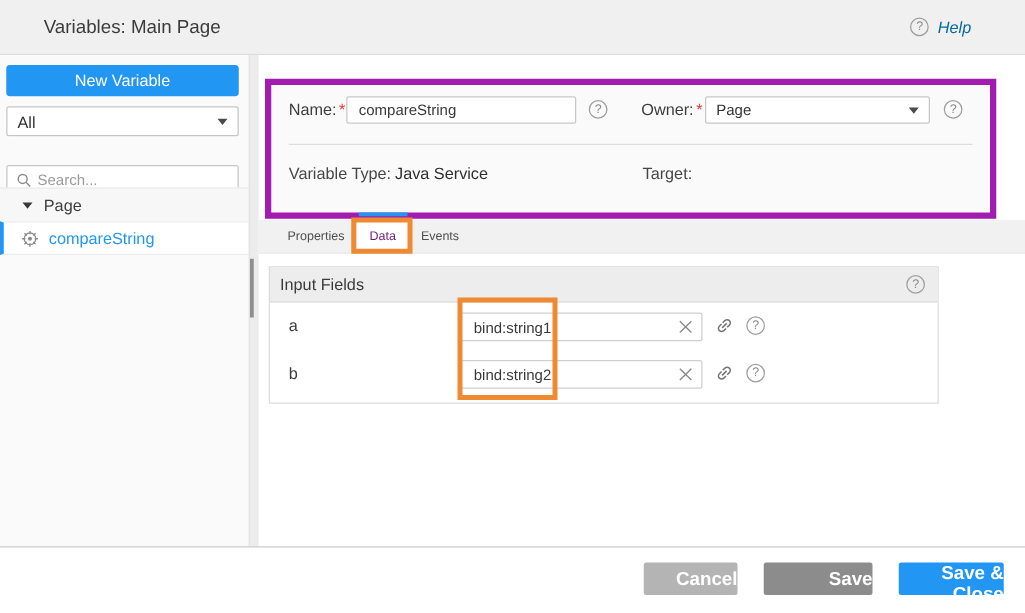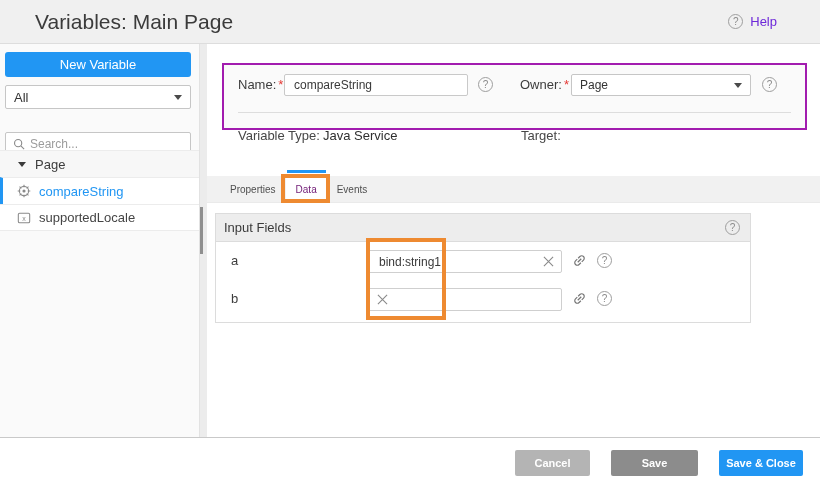--- a/index.html
+++ b/index.html
@@ -6,24 +6,24 @@
   html,body { background:#fff; }
   .app{
     position:relative; width:820px; height:490px; overflow:hidden;
     font-family:"Liberation Sans", sans-serif; background:#fff;
     -webkit-font-smoothing:antialiased;
   }
   
   .topbar{ position:absolute; left:0; top:0; width:820px; height:44px;
     background:#f0f0f0; border-bottom:1px solid #ddd; box-sizing:border-box; }
   .title{ position:absolute; left:35px; top:0; line-height:43px;
-    font-size:21px; color:#3b3b3b; font-weight:500; }
+    font-size:15px; color:#3b3b3b; font-weight:500; }
   .help{ position:absolute; right:43px; top:0; height:43px; display:flex;
     align-items:center; gap:7px; cursor:pointer; }
-  .help-label{ font-size:13px; color:#6d28d9; }
+  .help-label{ font-size:13px; color:#0369a1;font-style:italic; }
   
   .qicon{ width:15px; height:15px; box-sizing:border-box; border:1px solid #9e9e9e;
     border-radius:50%; color:#8a8a8a; font-size:10px; line-height:13px;
     display:inline-flex; align-items:center; justify-content:center; flex:none; }
   .caret{ position:absolute; right:8px; top:50%; margin-top:-2px; width:0; height:0;
     border-left:4px solid transparent; border-right:4px solid transparent;
     border-top:5px solid #4a4a4a; }
   
   .sidebar{ position:absolute; left:0; top:44px; width:207px; height:393px;
     background:#fafafa; }
@@ -51,22 +51,22 @@
     border-top:1px solid #ececec; }
   .tree-item:last-child{ border-bottom:1px solid #ececec; }
   .tree-item.selected{ border-left:3px solid var(--accent,#2196f3); padding-left:14px;
     color:var(--accent,#2196f3); }
   .ticon{ display:inline-flex; flex:none; }
   .vtrack{ position:absolute; right:0; top:0; width:8px; height:100%;
     background:#ececec; border-left:1px solid #e2e2e2; box-sizing:border-box; }
   .vthumb{ position:absolute; left:0; top:163px; width:3px; height:47px; background:#8f8f8f; }
   
   .content{ position:absolute; left:207px; top:44px; width:613px; height:393px; background:#fff; }
-  .info-panel{ position:absolute; left:15px; top:19px; width:585px; height:67px;
-    background:#fafafa; border:2px solid #a21caf; box-sizing:border-box; }
+  .info-panel{ position:absolute; left:5px; top:19px; width:585px; height:112px;
+    background:#fafafa; border:5px solid #a21caf; box-sizing:border-box; }
   .iprow{ position:absolute; left:0; width:100%; height:24px; }
   .iprow1{ top:8px; } .iprow2{ top:59px; }
   .lbl{ font-size:13px; color:#3d3d3d; line-height:24px; position:absolute; white-space:nowrap; }
   .req{ color:var(--red,#e53935); margin-left:2px; }
   .lbl-name{ left:14px; } .lbl-owner{ left:296px; }
   .inp-name{ position:absolute; left:60px; top:1px; width:184px; height:22px;
     box-sizing:border-box; border:1px solid #c9c9c9; border-radius:2px; padding:0 9px;
     font-size:12px; color:#3a3a3a; font-family:inherit; background:#fff; outline:none; }
   .q1{ position:absolute; left:254px; top:4px; } .q2{ position:absolute; left:538px; top:4px; }
   .sel-owner{ position:absolute; left:347px; top:1px; width:180px; height:22px; font-size:12px; }
@@ -102,22 +102,22 @@
     font-size:12px; color:#3a3a3a; font-family:inherit; background:transparent; }
   .clear{ border:none; background:none; width:26px; height:100%; display:flex;
     align-items:center; justify-content:center; cursor:pointer; padding:0; flex:none; }
   .rowlink{ position:absolute; left:356px; top:11px; cursor:pointer; line-height:0; }
   .rowlink svg{ transform:rotate(-45deg); }
   .rowhelp{ position:absolute; left:381px; top:11px; cursor:pointer; }
   
   .footer{ position:absolute; left:0; top:437px; width:820px; height:53px;
     background:#fff; border-top:1px solid #c9c9c9; box-sizing:border-box; }
   .btns{ position:absolute; right:17px; top:12px; display:flex; gap:21px; }
-  .btn{ height:26px; border:none; border-radius:2px; color:#fff; font-size:11px;
-    font-weight:600; font-family:inherit; cursor:pointer; padding:0; }
+  .btn{ height:26px; border:none; border-radius:2px; color:#fff; font-size:15px;
+    font-weight:600; font-family:inherit; cursor:pointer; padding:0;text-align:right; }
   .btn-cancel{ width:75px; background:var(--gray-light,#b4b4b4); }
   .btn-save{ width:87px; background:var(--gray,#8c8c8c); }
   .btn-sc{ width:84px; background:var(--accent,#2196f3); }
 </style>
 </head>
 <body>
 
 <div class="app">
 
   <header class="topbar">
@@ -155,29 +155,20 @@
         <span class="ticon">
           <svg viewBox="0 0 16 16" width="14" height="14">
               <g stroke="#8a8a8a" fill="none" stroke-width="1.2">
                 <circle cx="8" cy="8" r="5.3"></circle>
                 <path d="M8 0.8v3M8 12.2v3M0.8 8h3M12.2 8h3M2.9 2.9l2.1 2.1M11 11l2.1 2.1M13.1 2.9L11 5M5 11l-2.1 2.1"></path>
               </g>
               <circle cx="8" cy="8" r="1.8" fill="#8a8a8a"></circle>
             </svg>
         </span>
         <span>compareString</span>
-      </div>
-      <div class="tree-row tree-item">
-        <span class="ticon">
-          <svg viewBox="0 0 16 16" width="14" height="14">
-              <rect x="1.5" y="2.5" width="13" height="11" rx="1.5" fill="none" stroke="#8a8a8a" stroke-width="1.2"></rect>
-              <text x="8" y="11.4" font-size="8" fill="#8a8a8a" text-anchor="middle" font-family="Liberation Sans, sans-serif">x</text>
-            </svg>
-        </span>
-        <span>supportedLocale</span>
       </div>
     </div>
 
     <div class="vtrack">
       <div class="vthumb"></div>
     </div>
   </aside>
 
   <main class="content">
 
@@ -231,20 +222,21 @@
             <svg viewBox="0 0 24 24" width="15" height="15">
                 <path fill="#767676" d="M3.9 12c0-1.71 1.39-3.1 3.1-3.1h4V7H7c-2.76 0-5 2.24-5 5s2.24 5 5 5h4v-1.9H7c-1.71 0-3.1-1.39-3.1-3.1zM8 13h8v-2H8v2zm9-6h-4v1.9h4c1.71 0 3.1 1.39 3.1 3.1s-1.39 3.1-3.1 3.1h-4V17h4c2.76 0 5-2.24 5-5s-2.24-5-5-5z"></path>
               </svg>
           </span>
           <span class="qicon rowhelp">?</span>
         </div>
 
         <div class="frow">
           <span class="flabel">b</span>
           <div class="finput">
+            <input value="bind:string2" style="">
             <button class="clear">
               <svg viewBox="0 0 12 12" width="11" height="11">
                   <path d="M1 1l10 10M11 1L1 11" stroke="#8a8a8a" stroke-width="1.2"></path>
                 </svg>
             </button>
           </div>
           <span class="rowlink">
             <svg viewBox="0 0 24 24" width="15" height="15">
                 <path fill="#767676" d="M3.9 12c0-1.71 1.39-3.1 3.1-3.1h4V7H7c-2.76 0-5 2.24-5 5s2.24 5 5 5h4v-1.9H7c-1.71 0-3.1-1.39-3.1-3.1zM8 13h8v-2H8v2zm9-6h-4v1.9h4c1.71 0 3.1 1.39 3.1 3.1s-1.39 3.1-3.1 3.1h-4V17h4c2.76 0 5-2.24 5-5s-2.24-5-5-5z"></path>
               </svg>

